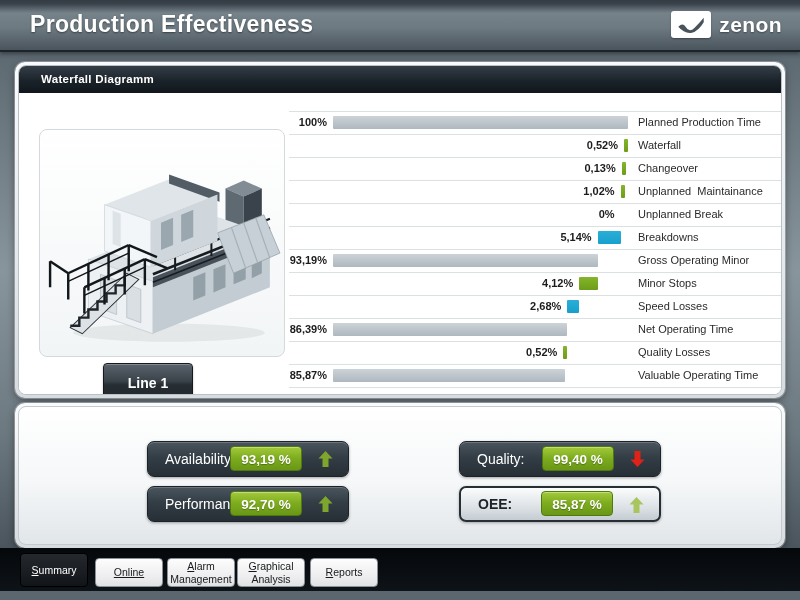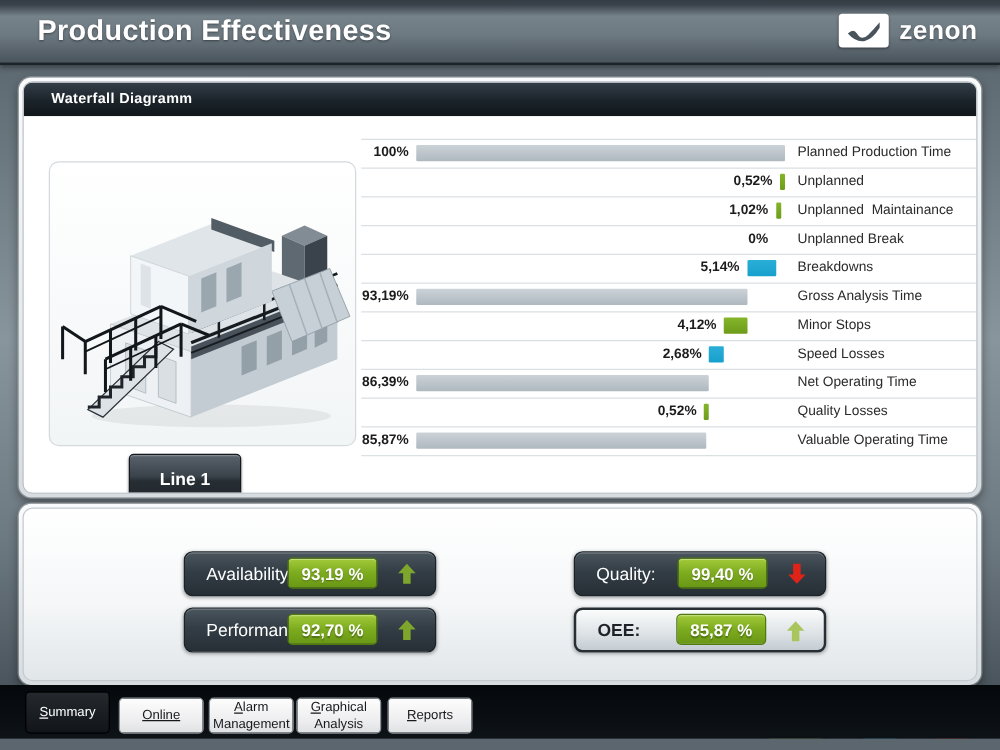--- a/index.html
+++ b/index.html
@@ -169,40 +169,45 @@
 
         <div class="chart" id="chart">
             <div class="wf-row">
               <div class="wf-bar level" style="left: 44px; width: 295px;"></div>
               <span class="wf-val" style="right: 454px;">100%</span>
               <span class="wf-label">Planned Production Time</span>
             </div>
             <div class="wf-row">
               <div class="wf-bar green" style="left: 335px; width: 4px;"></div>
               <span class="wf-val" style="right: 163px;">0,52%</span>
-              <span class="wf-label">Unplanned</span>
+              <span class="wf-label">Waterfall</span>
+            </div>
+            <div class="wf-row">
+              <div class="wf-bar green" style="left: 332.681px; width: 4px;"></div>
+              <span class="wf-val" style="right: 165.319px;">0,13%</span>
+              <span class="wf-label">Changeover</span>
             </div>
             <div class="wf-row">
               <div class="wf-bar green" style="left: 331.552px; width: 4.5492px;"></div>
               <span class="wf-val" style="right: 166.448px;">1,02%</span>
               <span class="wf-label">Unplanned  Maintainance</span>
             </div>
             <div class="wf-row">
               <span class="wf-val" style="right: 166.448px;">0%</span>
               <span class="wf-label">Unplanned Break</span>
             </div>
             <div class="wf-row">
               <div class="wf-bar blue" style="left: 308.627px; width: 22.9244px;"></div>
               <span class="wf-val" style="right: 189.373px;">5,14%</span>
               <span class="wf-label">Breakdowns</span>
             </div>
             <div class="wf-row">
               <div class="wf-bar level" style="left: 44px; width: 264.627px;"></div>
               <span class="wf-val" style="right: 454px;">93,19%</span>
-              <span class="wf-label">Gross Analysis Time</span>
+              <span class="wf-label">Gross Operating Minor</span>
             </div>
             <div class="wf-row">
               <div class="wf-bar green" style="left: 290.252px; width: 18.3752px;"></div>
               <span class="wf-val" style="right: 207.748px;">4,12%</span>
               <span class="wf-label">Minor Stops</span>
             </div>
             <div class="wf-row">
               <div class="wf-bar blue" style="left: 278.299px; width: 11.9528px;"></div>
               <span class="wf-val" style="right: 219.701px;">2,68%</span>
               <span class="wf-label">Speed Losses</span>

